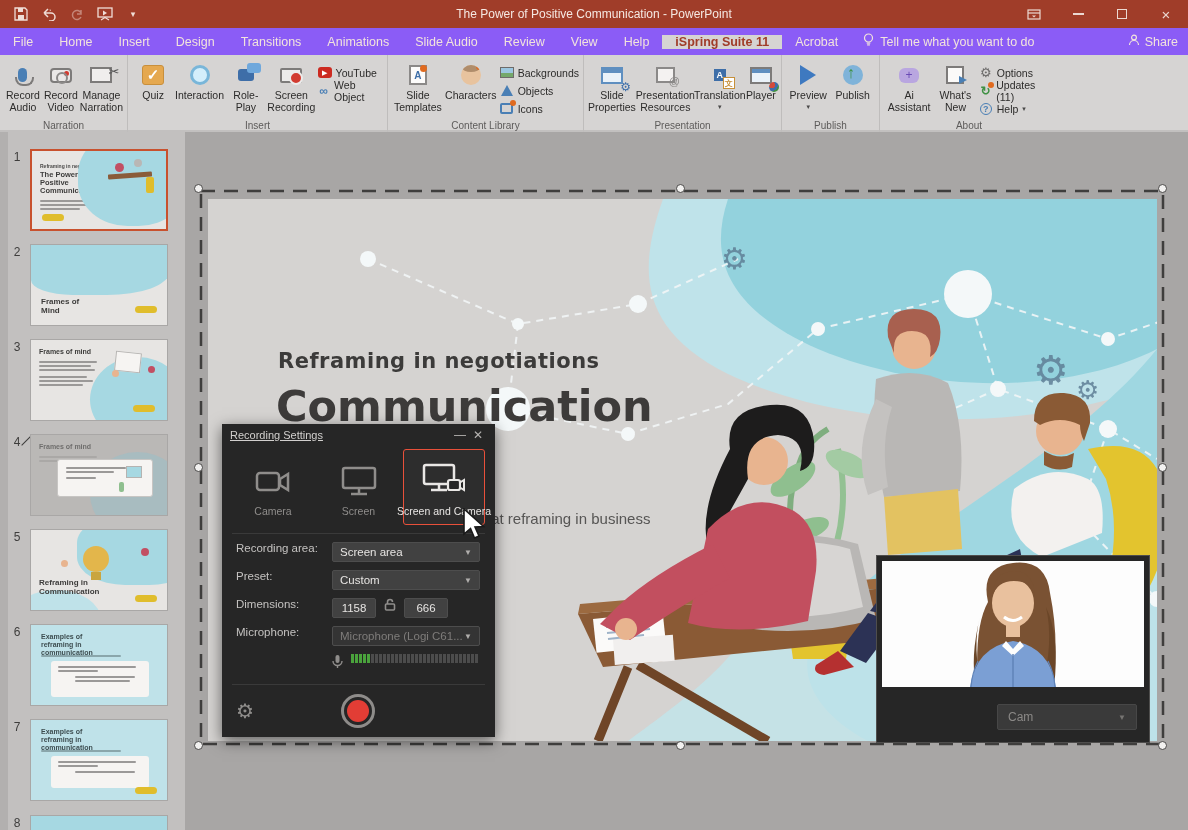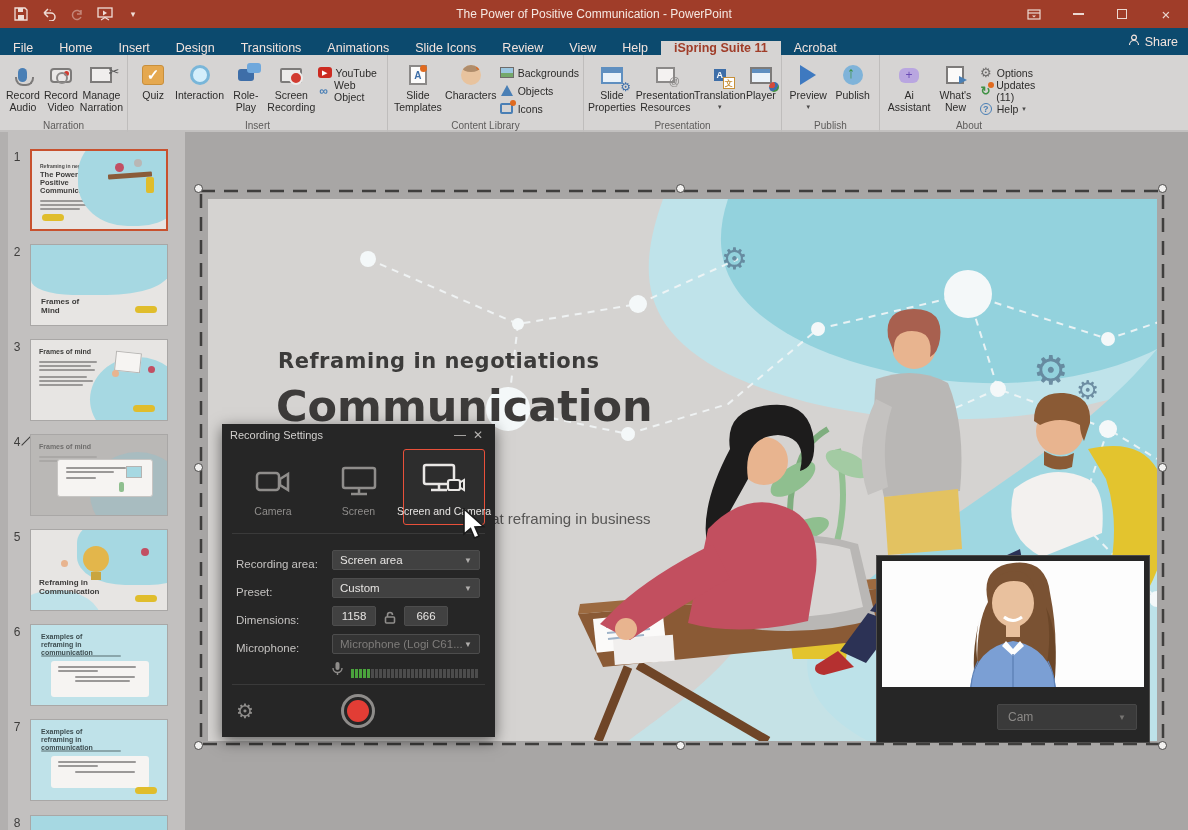--- a/index.html
+++ b/index.html
@@ -13,21 +13,21 @@
   .qa { display:flex; align-items:center; gap:10px; padding-left:12px; }
   .qbtn { width:18px; height:18px; display:flex; align-items:center; justify-content:center; color:#f0ded7; }
   .qbtn svg { display:block; }
   .title-text { position:absolute; left:0; right:0; top:0; height:28px; display:flex;
                 align-items:center; justify-content:center; font-size:12px; color:#f5e8e2; pointer-events:none; }
   .winctl { position:absolute; right:0; top:0; height:28px; display:flex; }
   .winbtn { width:44px; height:28px; display:flex; align-items:center; justify-content:center; color:#ecd9d2; font-size:13px; }
 
   
   .menubar { position:absolute; left:0; top:28px; width:1188px; height:27px;
-             background:#0c4a6e; display:flex; align-items:flex-end; color:#f2e3dd; font-size:12.5px; }
+             background:#8b5cf6; display:flex; align-items:center; color:#f2e3dd; font-size:12.5px; }
   .tab { padding:0 13px; display:flex; align-items:center; cursor:default; }
   .tab.active { background:#d6d4d3; color:#a03d29; font-weight:bold; }
   .tellme { display:flex; align-items:center; gap:6px; padding:0 12px; }
   .share { position:absolute; right:10px; top:0; height:27px; display:flex; align-items:center; gap:5px; }
 
   
   .ribbon { position:absolute; left:0; top:55px; width:1188px; height:77px;
             background:#d6d4d3; border-bottom:2px solid #c2c0bf; display:flex; }
   .rgroup { position:relative; height:77px; border-right:1px solid #bfbdbc; padding:4px 4px 14px 4px;
             display:flex; align-items:flex-start; }
@@ -113,30 +113,30 @@
               font-weight:bold; font-size:43px; line-height:48px; color:#3d3b3a; }
   .bodytext { position:absolute; left:264px; top:311px; font-size:15px; color:#565554; }
 
   .selrect { position:absolute; left:14px; top:57px; width:966px; height:557px; pointer-events:none; }
   .handle { position:absolute; width:9px; height:9px; border-radius:50%; background:#f2f1f0; border:1.5px solid #4b4a49; }
 
   
   .dlg { position:absolute; left:222px; top:424px; width:273px; height:313px; background:#262626;
          box-shadow:0 4px 14px rgba(0,0,0,.55); color:#c9c7c5; font-size:11.5px; z-index:30; }
   .dlg-head { height:21px; display:flex; align-items:center; padding:0 8px; background:#262626; }
-  .dlg-title { flex:1; font-size:11px; color:#d2d0ce; }
+  .dlg-title { flex:1; font-size:11px; color:#d2d0ce;text-decoration:underline; }
   .dlg-min, .dlg-close { width:18px; text-align:center; color:#b5b3b1; font-size:12px; }
   .dlg-tabs { display:flex; justify-content:space-between; padding:4px 10px 8px 10px; }
   .dtab { width:82px; height:76px; display:flex; flex-direction:column; align-items:center; justify-content:flex-end;
           gap:8px; padding-bottom:7px; color:#8f8d8b; border:1.5px solid transparent; border-radius:3px; }
   .dtab.sel { border-color:#e8503a; background:#2d2d2d; color:#e8e6e4; }
   .dtab svg { display:block; }
   .dtab .dtl { font-size:10.5px; white-space:nowrap; }
   .dlg-sep { height:1px; background:#3a3a3a; margin:0 10px; }
-  .drow { display:flex; align-items:flex-end; height:28px; padding:0 14px; }
+  .drow { display:flex; align-items:flex-start; height:28px; padding:0 14px; }
   .drow .dlabel { width:96px; color:#c4c2c0; }
   .dd { width:148px; height:20px; background:#414141; border:1px solid #4d4d4d; border-radius:2px;
         display:flex; align-items:center; padding:0 7px; color:#e6e4e2; }
   .dd .arrow { margin-left:auto; font-size:8px; color:#b0aeac; }
   .dd.disabled { background:#343434; color:#7e7c7a; }
   .dim-in { width:44px; height:20px; background:#414141; border:1px solid #4d4d4d; border-radius:2px;
             color:#e6e4e2; display:flex; align-items:center; justify-content:center; }
   .lock { margin:0 8px; }
   .meter { display:flex; gap:1px; align-items:center; }
   .meter span { width:3px; height:9px; background:#4c4c4c; display:block; }
@@ -211,26 +211,36 @@
     </div>
   </div>
 
   <div class="menubar">
     <div class="tab">File</div>
     <div class="tab">Home</div>
     <div class="tab">Insert</div>
     <div class="tab">Design</div>
     <div class="tab">Transitions</div>
     <div class="tab">Animations</div>
-    <div class="tab">Slide Icons</div>
+    <div class="tab">Slide Audio</div>
     <div class="tab">Review</div>
     <div class="tab">View</div>
     <div class="tab">Help</div>
     <div class="tab active">iSpring Suite 11</div>
     <div class="tab">Acrobat</div>
+    <div class="tellme">
+      <span>
+        <svg width="11" height="14" viewBox="0 0 11 14">
+            <circle cx="5.5" cy="5" r="4" fill="none" stroke="#f2e3dd" stroke-width="1.2"></circle>
+            <rect x="3.7" y="9.5" width="3.6" height="1.2" fill="#f2e3dd"></rect>
+            <rect x="4.1" y="11.3" width="2.8" height="1.2" fill="#f2e3dd"></rect>
+          </svg>
+      </span>
+      <span>Tell me what you want to do</span>
+    </div>
     <div class="share">
       <span>
         <svg width="12" height="12" viewBox="0 0 12 12">
             <circle cx="6" cy="3.5" r="2.4" fill="none" stroke="#f2e3dd" stroke-width="1.2"></circle>
             <path d="M1.5 11 a4.5 4.5 0 0 1 9 0" fill="none" stroke="#f2e3dd" stroke-width="1.2"></path>
           </svg>
       </span>
       <span>Share</span>
     </div>
   </div>

